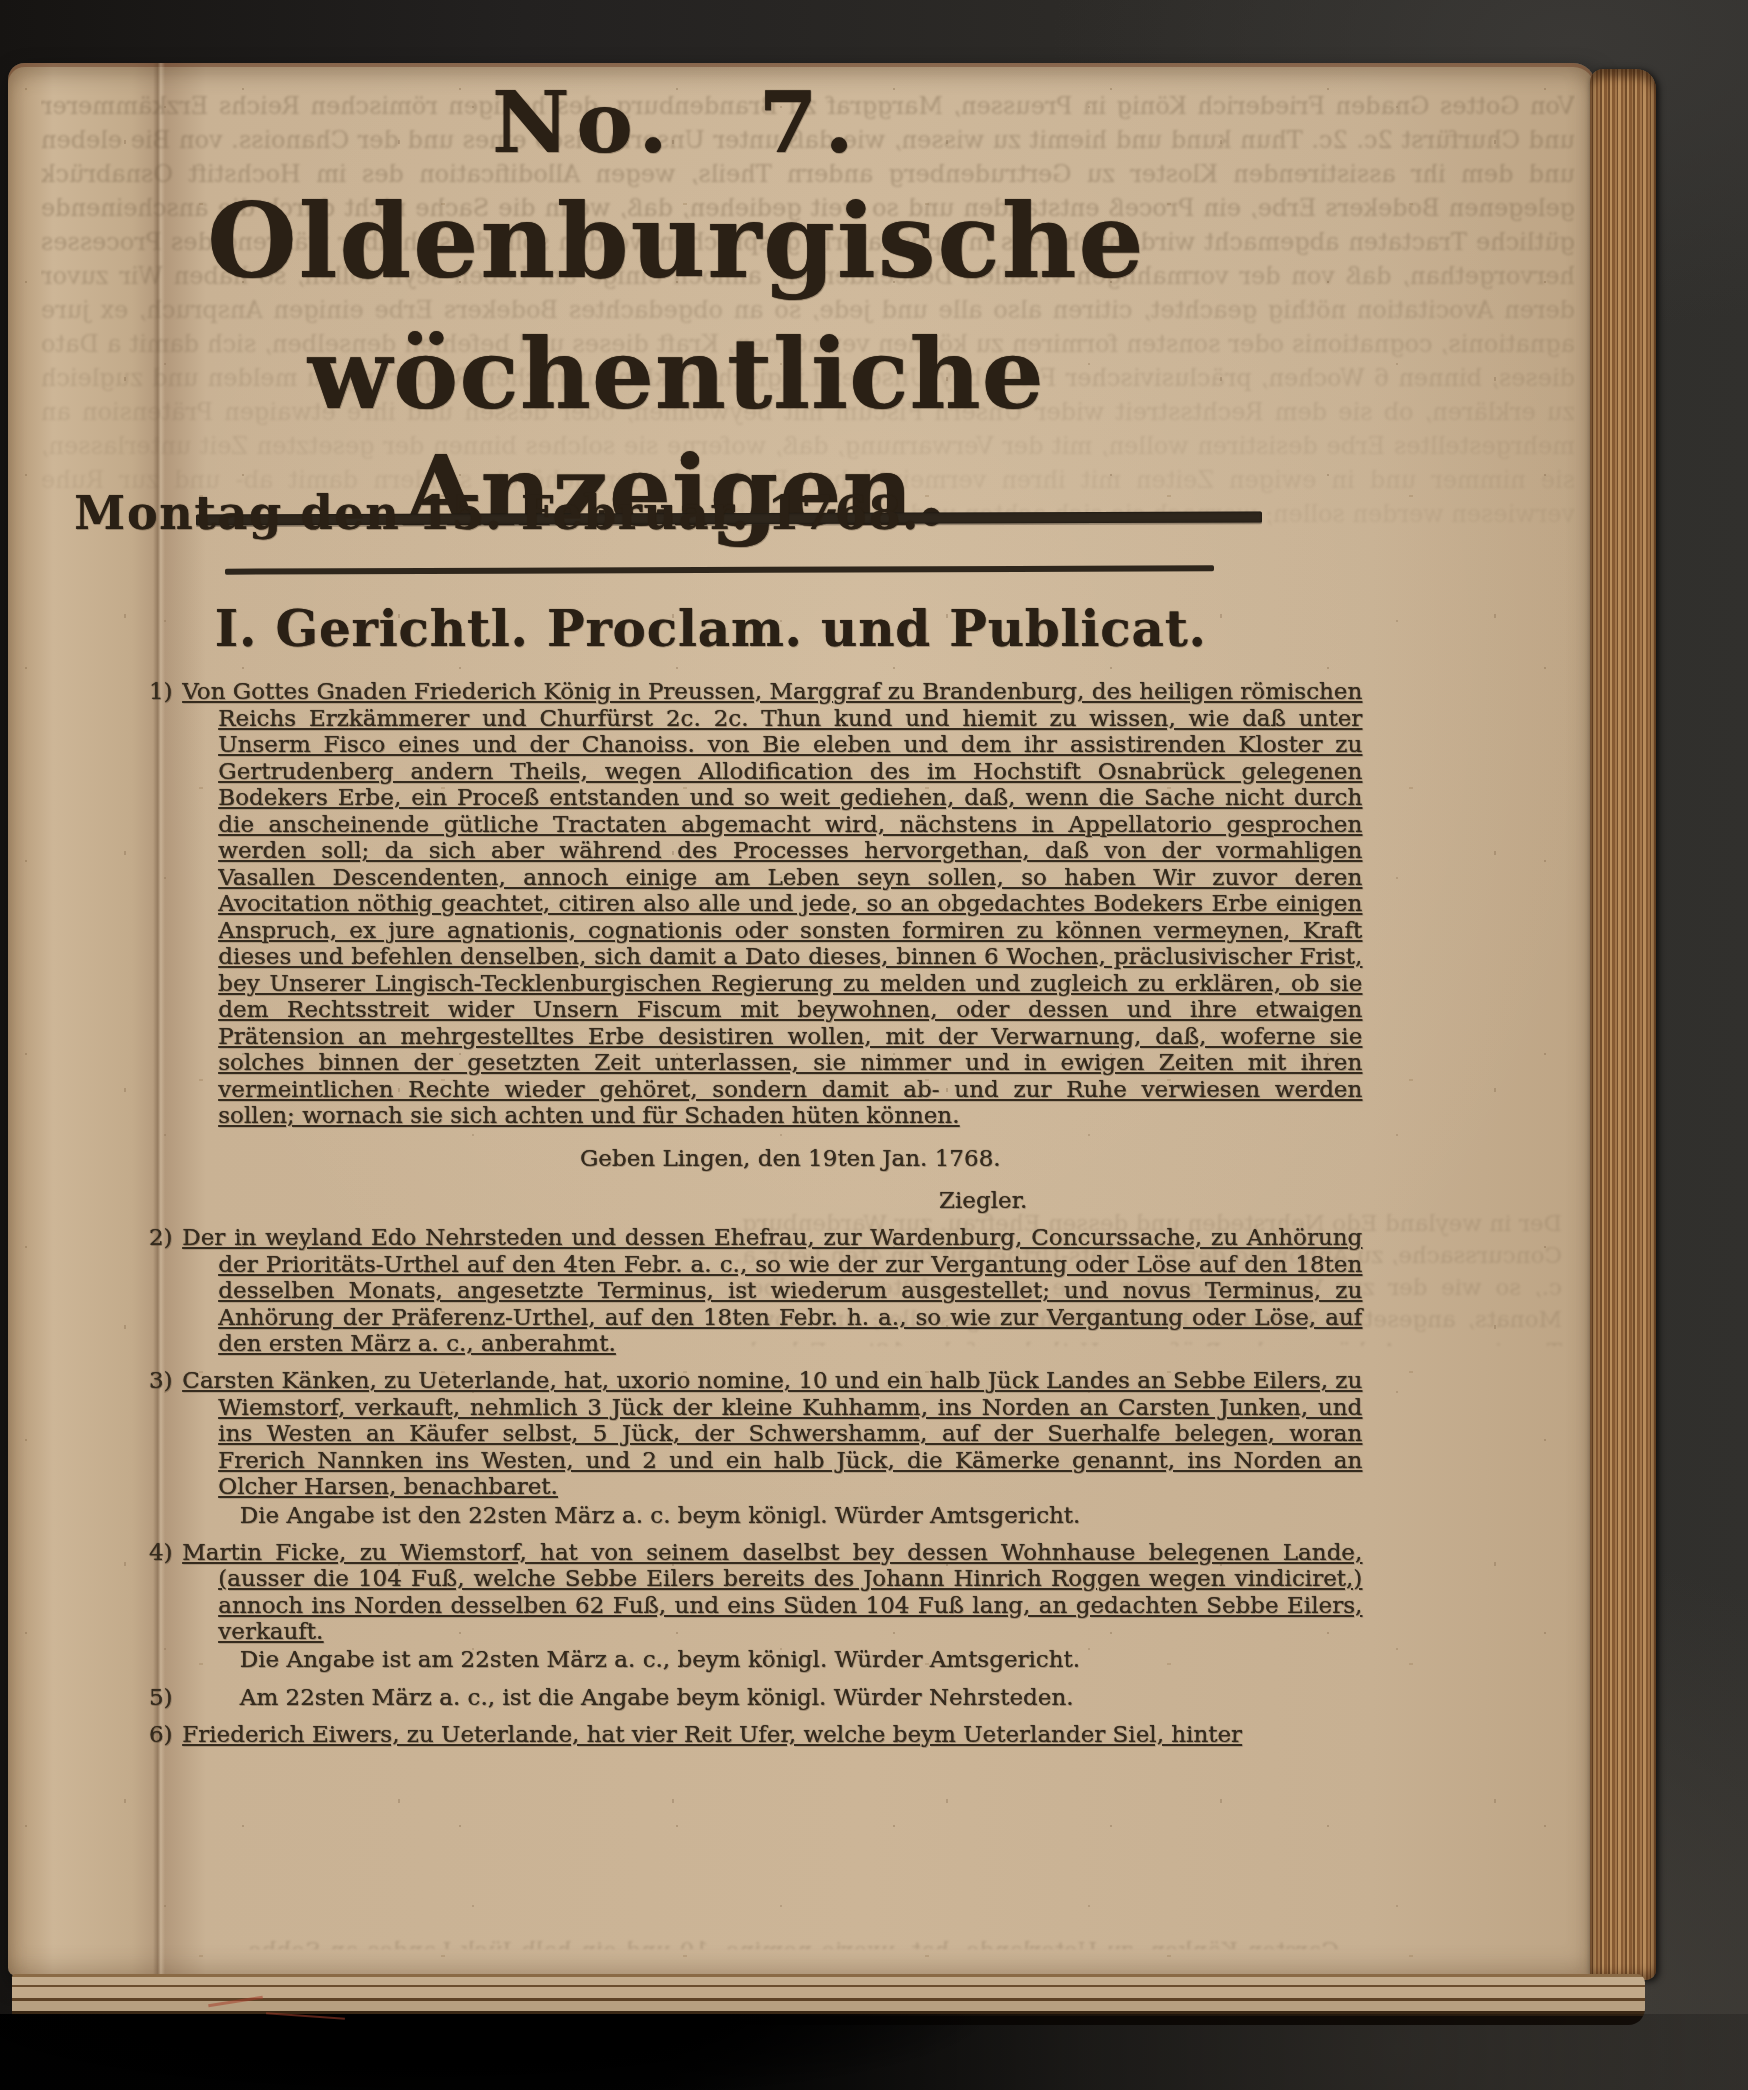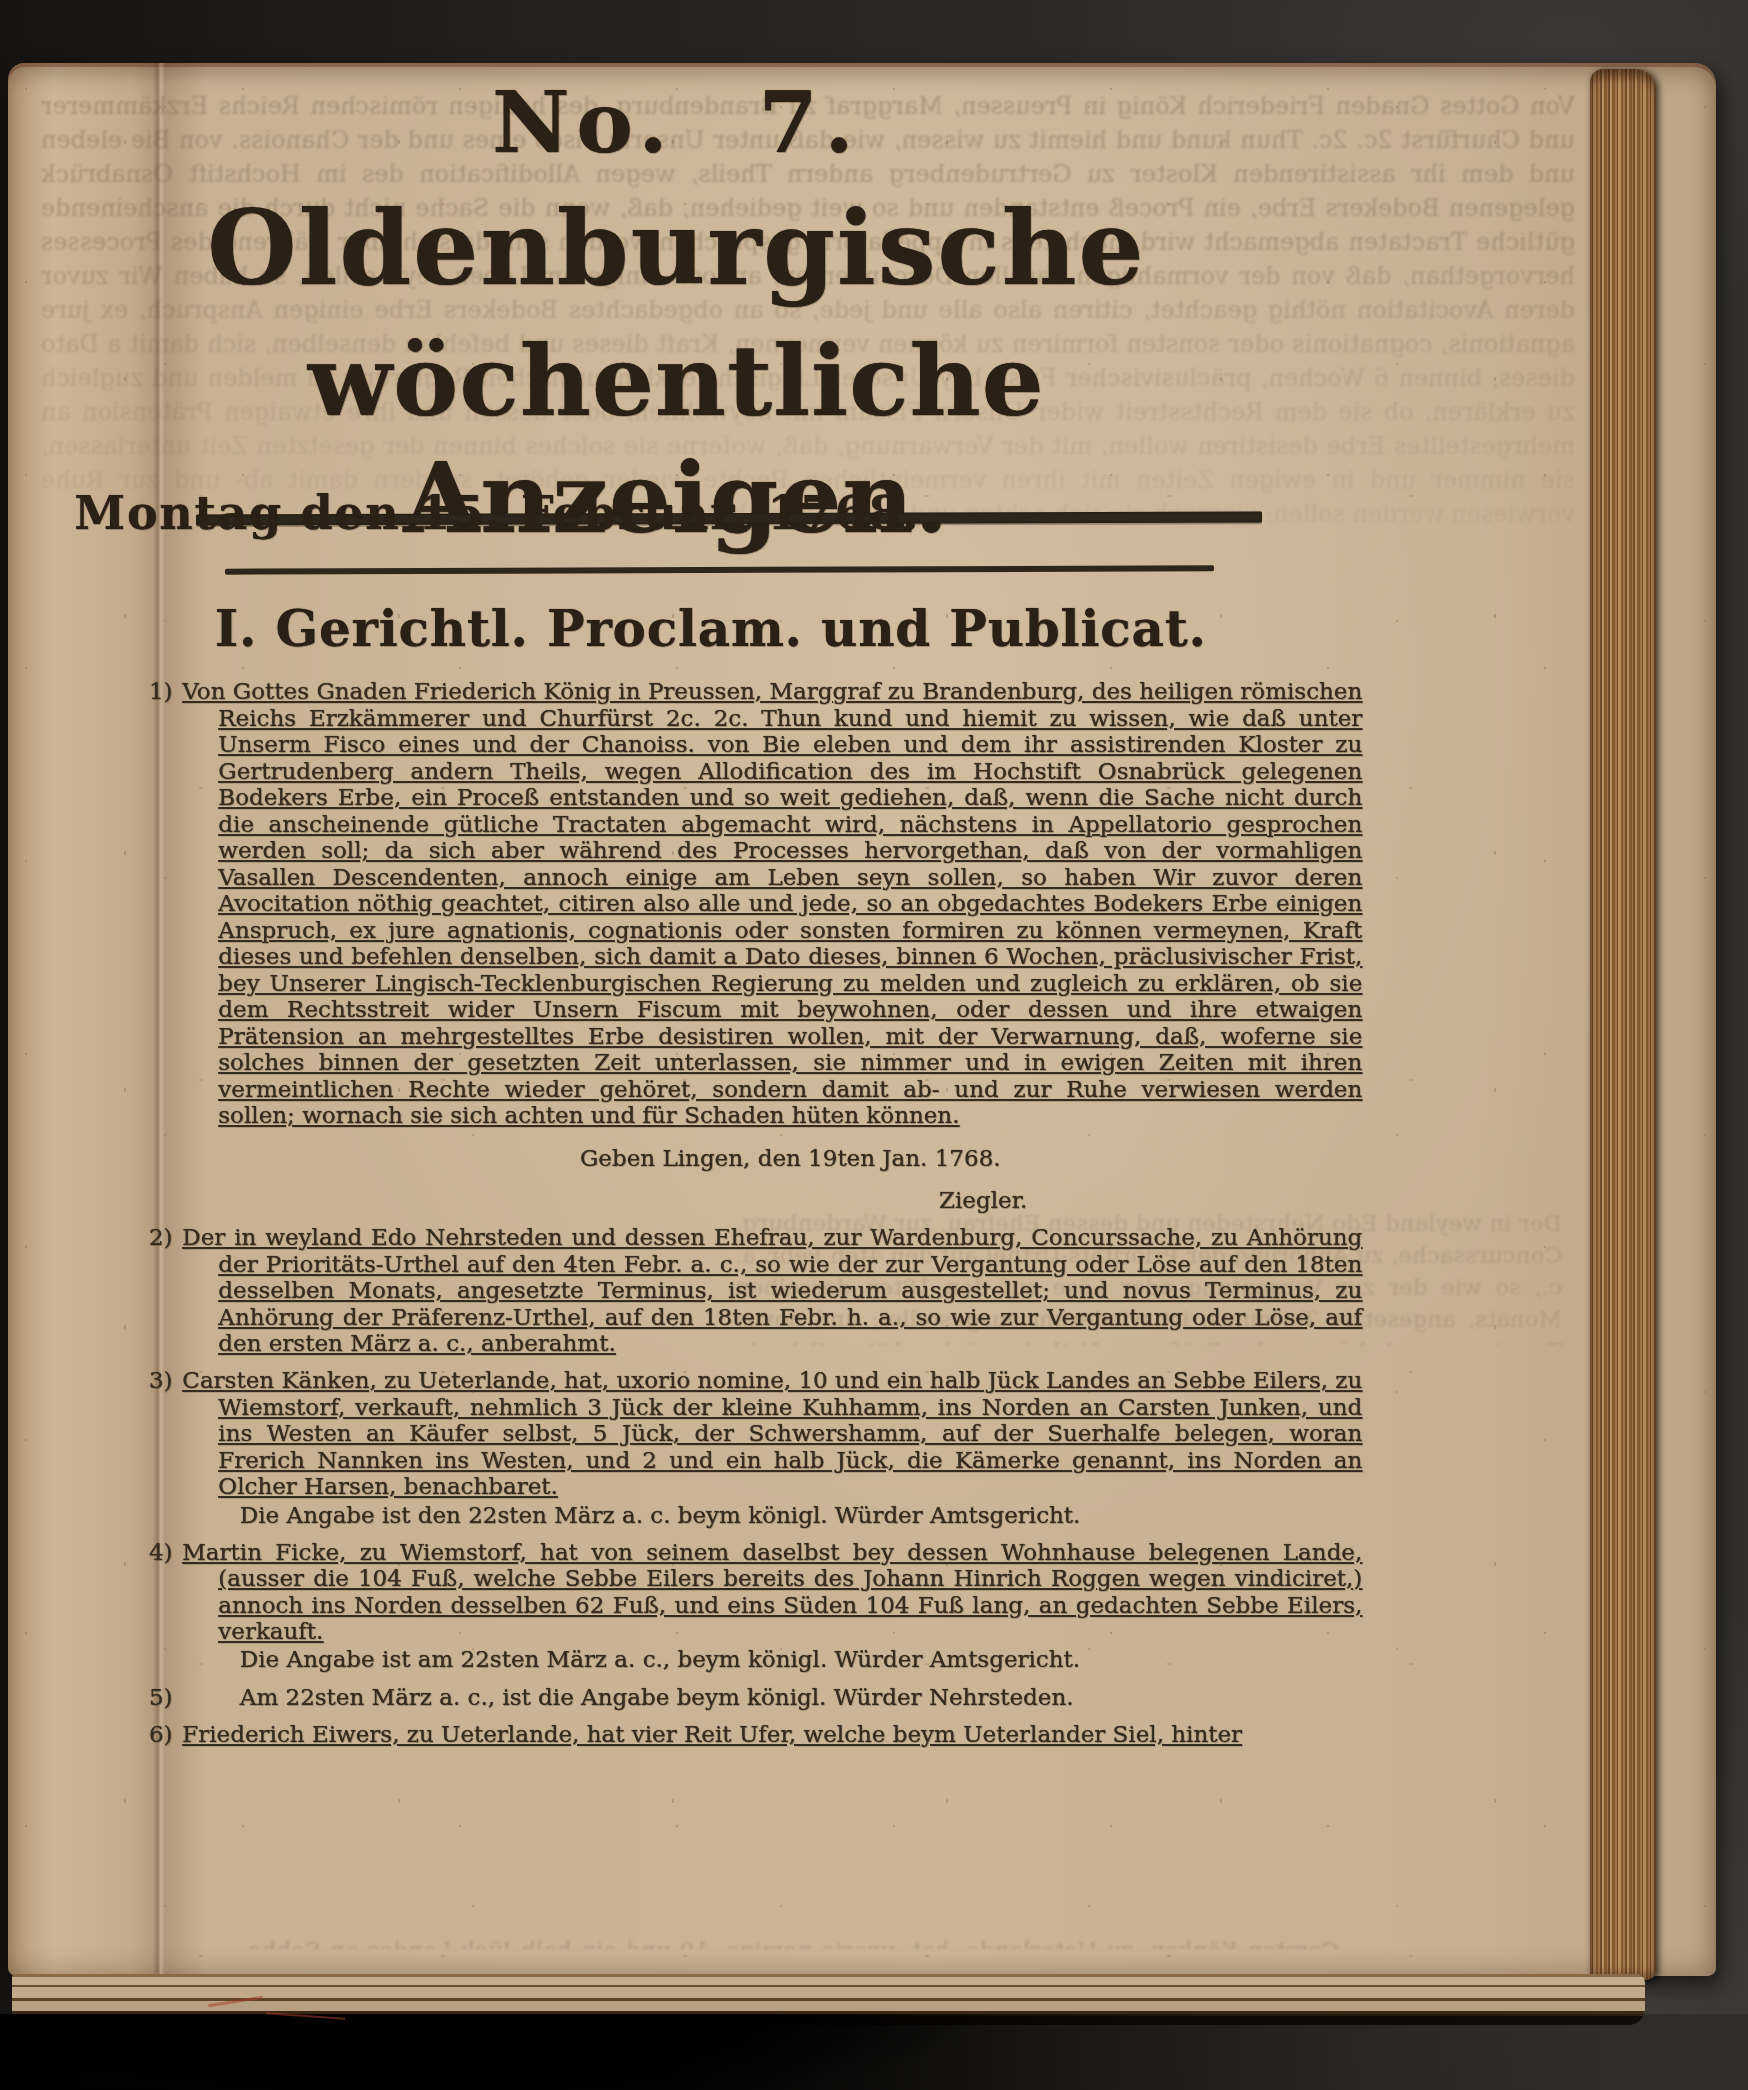--- a/index.html
+++ b/index.html
@@ -7,21 +7,21 @@
     position:relative;width:1748px;height:2090px;overflow:hidden;
     font-family:"DejaVu Serif", serif;
     background:
       radial-gradient(1240px 827px at 80% 98%, #45413b 0%, rgba(69,65,59,0) 62%),
       radial-gradient(744px 413px at 90% 2%, #3a3835 0%, rgba(58,56,53,0) 70%),
       linear-gradient(90deg,#161412 0%, #232120 30%, #2c2a27 60%, #31302d 100%);
   }
 
   
   .page{
-    position:absolute;left:8.3px;top:63px;width:1708px;height:1913px;
+    position:absolute;left:8.3px;top:63px;width:1587px;height:1913px;
     border-radius:16.5px 21.5px 8.3px 8.3px;
     background:
       radial-gradient(1033px 1240px at 55% 32%, rgba(255,245,222,.12), rgba(0,0,0,0) 72%),
       linear-gradient(90deg,#b29674 0px,#cdb697 45px,#c3ab8b 124px,#b1977a 154px,#c9b294 198px,#ccb597 54%,#c7b092 86%,#bda484 100%),
       #c8b193;
     box-shadow:
       inset 0 4.1px 0 rgba(96,44,22,.4),
       inset 0 13.2px 18px rgba(70,46,26,.28),
       inset -6.6px -8.3px 21.5px rgba(88,62,36,.30),
       5px 8.3px 20px rgba(0,0,0,.55);
@@ -75,21 +75,21 @@
   }
   .bleed-mid{left:727px;top:1121px;width:827px;height:162px;font-size:23px;line-height:32px;opacity:.19;}
   .bleed-bot{left:240px;top:1848px;width:1091px;height:38px;font-size:23px;line-height:33px;opacity:.26;}
 
   
   .ink{position:absolute;inset:0;color:#32281c;}
   .ink .pressed{text-shadow:0 0 1px rgba(44,33,20,.85), 0.8px 0.8px 0 rgba(44,33,20,.22);}
 
   .masthead{position:absolute;left:64px;top:10px;width:1208px;text-align:center;color:#2a2015;}
   .issue{font-size:85px;font-weight:bold;line-height:99px;letter-spacing:6.6px;word-spacing:48px;}
-  .title1{font-size:103px;font-weight:bold;line-height:124px;margin-top:14px;letter-spacing:1.7px;}
+  .title1{font-size:103px;font-weight:bold;line-height:124px;margin-top:7px;letter-spacing:1.7px;}
   .title2{font-size:98px;font-weight:bold;line-height:117px;margin-top:11.6px;letter-spacing:0.8px;}
 
   .rule{position:absolute;background:#2e261c;border-radius:1.7px;}
   .rule1{left:188px;top:450px;width:1066px;height:10.7px;transform:rotate(-.15deg);
          box-shadow:0 1.7px 0 rgba(46,38,28,.35), inset 0 0 2.5px rgba(0,0,0,.6);}
   .rule2{left:217px;top:504px;width:989px;height:5.8px;transform:rotate(-.2deg);}
 
   .dateline{position:absolute;left:66px;top:423px;width:1075px;text-align:left;
             font-size:46px;font-weight:bold;letter-spacing:1.7px;color:#2a2015;}
   .section-heading{position:absolute;left:124px;top:536px;width:1157px;text-align:center;

